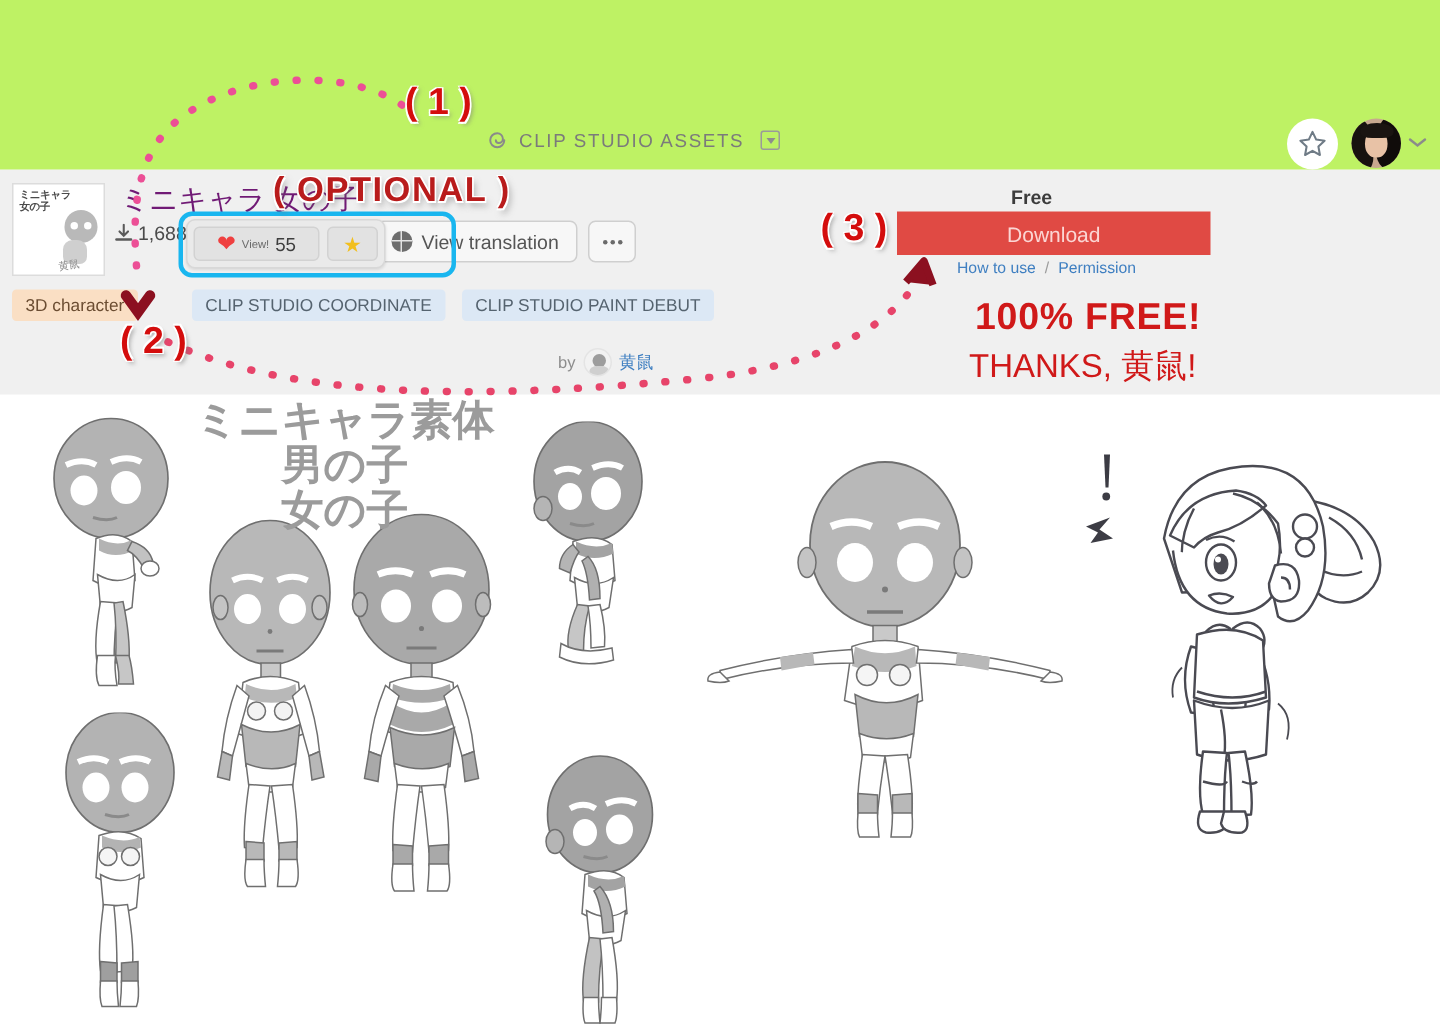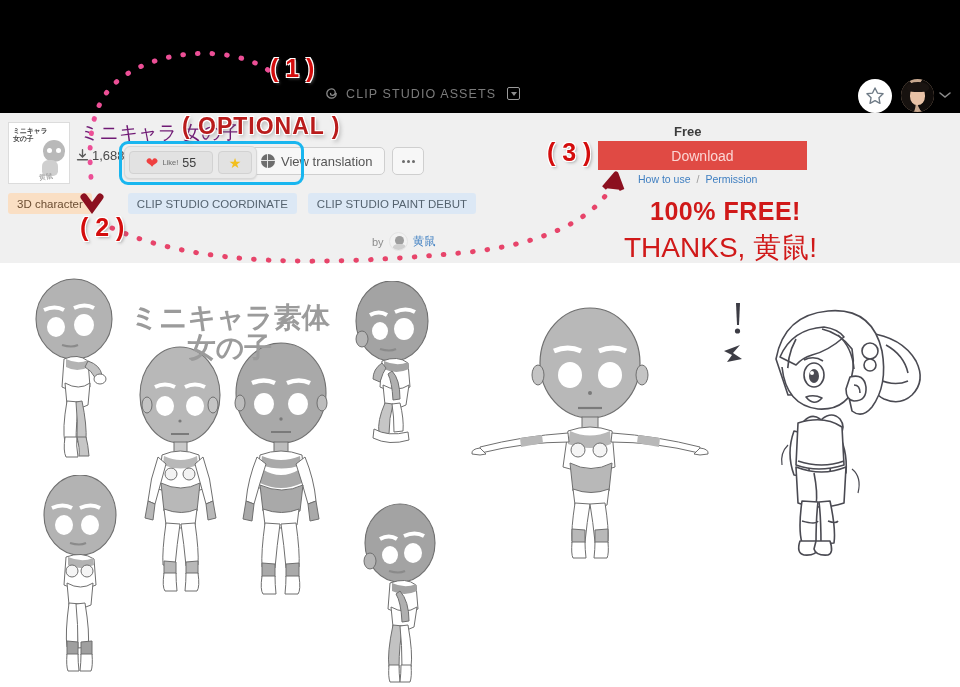--- a/index.html
+++ b/index.html
@@ -7,21 +7,21 @@
   body {
     width:960px; height:687px; position:relative; overflow:hidden;
     background:#ffffff;
     font-family:"Liberation Sans", sans-serif;
     -webkit-font-smoothing:antialiased;
   }
 
   
   #header-bar{
     position:absolute; left:0; top:0; width:960px; height:113px;
-    background:#000000; z-index:5;padding-left:36px;
+    background:#bef264; z-index:5;padding-left:36px;
   }
   #brand-logo{
     position:absolute; left:324px; top:86px;
     display:flex; align-items:center; gap:7px;
   }
   #brand-logo .spiral{
     width:15px; height:15px; display:block;
   }
   #brand-text{
     font-size:12.5px; letter-spacing:1.1px; color:#7b7b7b;
@@ -152,21 +152,21 @@
     position:absolute;left:638px;top:173px;display:flex;align-items:center;gap:6px;z-index:6;
   }
   #links a{font-size:10.5px;color:#3f7fc1;text-decoration:none;}
   #links .sep{font-size:10.5px;color:#9b9b9b;}
 
   #free-txt{
     position:absolute;left:650px;top:197px;font-size:25px;font-weight:bold;
     color:#d01919;letter-spacing:0.5px;z-index:8;white-space:nowrap;
   }
   #thanks-txt{
-    position:absolute;left:624px;top:229px;font-size:28px;color:#d01919;
+    position:absolute;left:646px;top:229px;font-size:22px;color:#d01919;
     z-index:8;white-space:nowrap;
   }
 
   
   #overlay{position:absolute;left:0;top:0;width:960px;height:687px;z-index:20;pointer-events:none;}
   .marker{
     position:absolute;font-size:25px;font-weight:bold;color:#d40d0d;
     text-shadow:1px 1px 0 #fff,-1px 1px 0 #fff,1px -1px 0 #fff,-1px -1px 0 #fff,2px 2px 3px rgba(120,120,120,.55);
     z-index:23;
   }
@@ -181,32 +181,33 @@
   #hl-box{
     position:absolute;left:119px;top:141px;width:185px;height:44px;
     border:3.5px solid #19b6ef;border-radius:9px;z-index:22;
   }
 
   
   #illus{position:absolute;left:0;top:263px;width:960px;height:424px;background:#fff;z-index:1;}
   #illus-title{
     position:absolute;left:130px;top:265px;z-index:2;
     font-size:28px;font-weight:bold;color:#9b9b9b;line-height:30px;
-    text-align:center;width:200px;margin-top:38px;
+    text-align:center;width:200px;
   }
   #illus-title .l2,#illus-title .l3{display:block;}
   svg.fig{position:absolute;display:block;}
 </style>
 </head>
 <body>
 
 <div id="illus">
 
   <div id="illus-title" style="position:absolute;left:130px;top:2px;">
     <span>ミニキャラ素体</span>
+    <span class="l2">男の子</span>
     <span class="l3">女の子</span>
   </div>
 
   <svg class="fig" style="left:138px;top:80px;" width="85" height="250" viewBox="0 0 85 250">
     <g fill="#b8b8b8" stroke="#6f6f6f" stroke-width="1.1">
       <ellipse cx="42" cy="52" rx="40" ry="48"></ellipse>
     </g>
     <ellipse cx="9" cy="62" rx="5" ry="8" fill="#c4c4c4" stroke="#6f6f6f" stroke-width="1"></ellipse>
     <ellipse cx="75" cy="62" rx="5" ry="8" fill="#c4c4c4" stroke="#6f6f6f" stroke-width="1"></ellipse>
     <ellipse cx="27" cy="63" rx="9" ry="10" fill="#ffffff"></ellipse>
@@ -479,21 +480,21 @@
   <svg width="13" height="13" viewBox="0 0 16 16">
     <path d="M8 1v8M4.5 6.5L8 10l3.5-3.5" fill="none" stroke="#5a5a5a" stroke-width="1.7" stroke-linecap="round"></path>
     <path d="M2 13.2h12" stroke="#5a5a5a" stroke-width="2" stroke-linecap="round"></path>
   </svg>
   <span class="dlnum">1,688</span>
 </div>
 
 <div id="like-group">
   <div class="pillbtn" id="like-btn">
     <span class="heart">❤</span>
-    <span class="lk">Like!</span>
+    <span class="lk">View!</span>
     <span class="cnt">55</span>
   </div>
   <div class="pillbtn" id="star-btn">
     <span class="st">★</span>
   </div>
 </div>
 
 <div id="translate-btn">
   <span class="glob"></span>
   <span class="tl">View translation</span>

